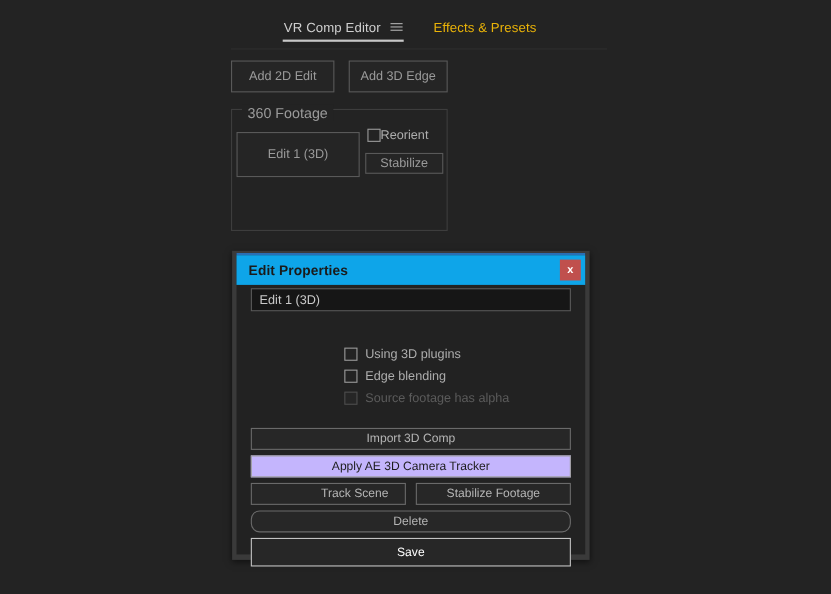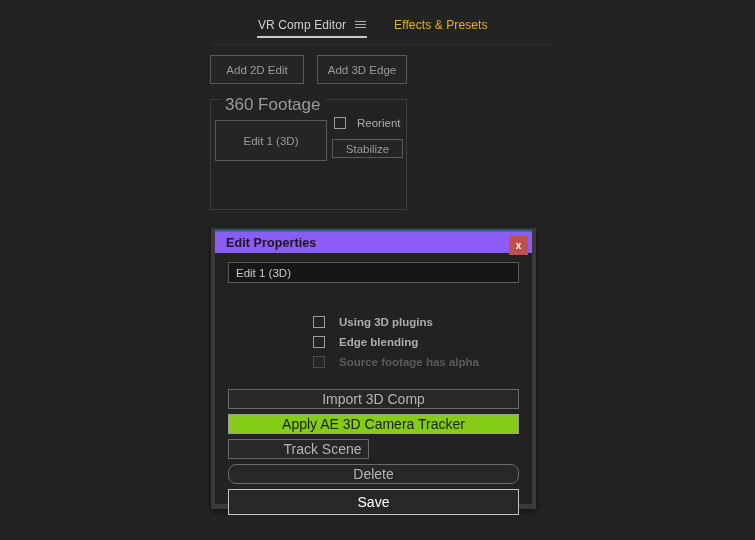--- a/index.html
+++ b/index.html
@@ -102,39 +102,39 @@
     left: 210px; top: 99px;
     width: 197px; height: 111px;
     border: 1px solid #3d3d3d;
     box-sizing: border-box;
   }
   #group360-label {
     position: absolute;
     left: 220px; top: 95px;
     background: #232323;
     padding: 0 5px;
-    font-size: 17px;
+    font-size: 13px;
     color: #9a9a9a;
   }
 
   #edit1btn {
     position: absolute; left: 215px; top: 120px;
     width: 112px; height: 41px;
   }
   #openrender {
     position: absolute; left: 215px; top: 170px;
     width: 185px; height: 35px;
   }
 
   #reorient-row {
     position: absolute;
     left: 334px; top: 117px;
     display: flex;
     align-items: center;
-    gap: 11px;
+    gap: 0;
   }
   #propbtn {
     position: absolute; left: 332px; top: 139px;
     width: 71px; height: 19px;
     font-size: 11.5px;
   }
 
   
   .cb {
     width: 12px; height: 12px;
@@ -163,22 +163,22 @@
   }
   #dialog-accent {
     position: absolute;
     left: 0; top: 0;
     width: 100%; height: 2px;
     background: #2a6fb5;
   }
   #titlebar {
     position: absolute;
     left: 0; top: 2px;
-    width: 100%; height: 21px;
-    background: #8b5cf6;
+    width: 100%; height: 27px;
+    background: #0ea5e9;
     display: flex;
     align-items: center;
   }
   #dialog-title {
     margin-left: 11px;
     font-size: 12.5px;
     color: #1a1a1a;
     font-weight: bold;
     letter-spacing: .1px;
   }
@@ -220,40 +220,39 @@
   #checkgroup {
     position: absolute;
     left: 98px; top: 57px;
     display: flex;
     flex-direction: column;
     gap: 8px;
   }
   .cb-row {
     display: flex;
     align-items: center;
-    gap: 14px;
-    font-weight: bold;
+    gap: 7px;
   }
 
   .dbtn {
     position: absolute;
     background: #272727;
     border: 1px solid #6a6a6a;
     color: #b4b4b4;
-    font-size: 14px;
+    font-size: 11px;
     display: flex;
     align-items: center;
     justify-content: center;
     box-sizing: border-box;
     cursor: default;
     white-space: nowrap;
   }
   #import3d   { left: 13px; top: 130px; width: 291px; height: 20px; }
   #applytrack { left: 13px; top: 155px; width: 291px; height: 20px;
-                background: #84cc16; border-color: #9e9e9e; color: #1d1d1d; }
+                background: #c4b5fd; border-color: #9e9e9e; color: #1d1d1d; }
   #trackscene { left: 13px; top: 180px; width: 141px; height: 20px; padding-left: 48px; }
   #stabilize  { left: 163px; top: 180px; width: 141px; height: 20px; }
   #deletebtn  { left: 13px; top: 205px; width: 291px; height: 20px; border-radius: 8px; }
   #savebtn    { left: 13px; top: 230px; width: 291px; height: 26px;
                 border-color: #c3c3c3; color: #ffffff; }
 </style>
 </head>
 <body>
 
 <div id="panel">
@@ -312,19 +311,20 @@
           </div>
           <div class="cb-row">
             <span class="cb disabled"></span>
             <span class="cb-text disabled">Source footage has alpha</span>
           </div>
         </div>
 
         <div class="dbtn" id="import3d">Import 3D Comp</div>
         <div class="dbtn" id="applytrack">Apply AE 3D Camera Tracker</div>
         <div class="dbtn" id="trackscene">Track Scene</div>
+        <div class="dbtn" id="stabilize">Stabilize Footage</div>
         <div class="dbtn" id="deletebtn">Delete</div>
         <div class="dbtn" id="savebtn">Save</div>
       </div>
     </div>
   </div>
 
 </div>
 
 </body></html>

